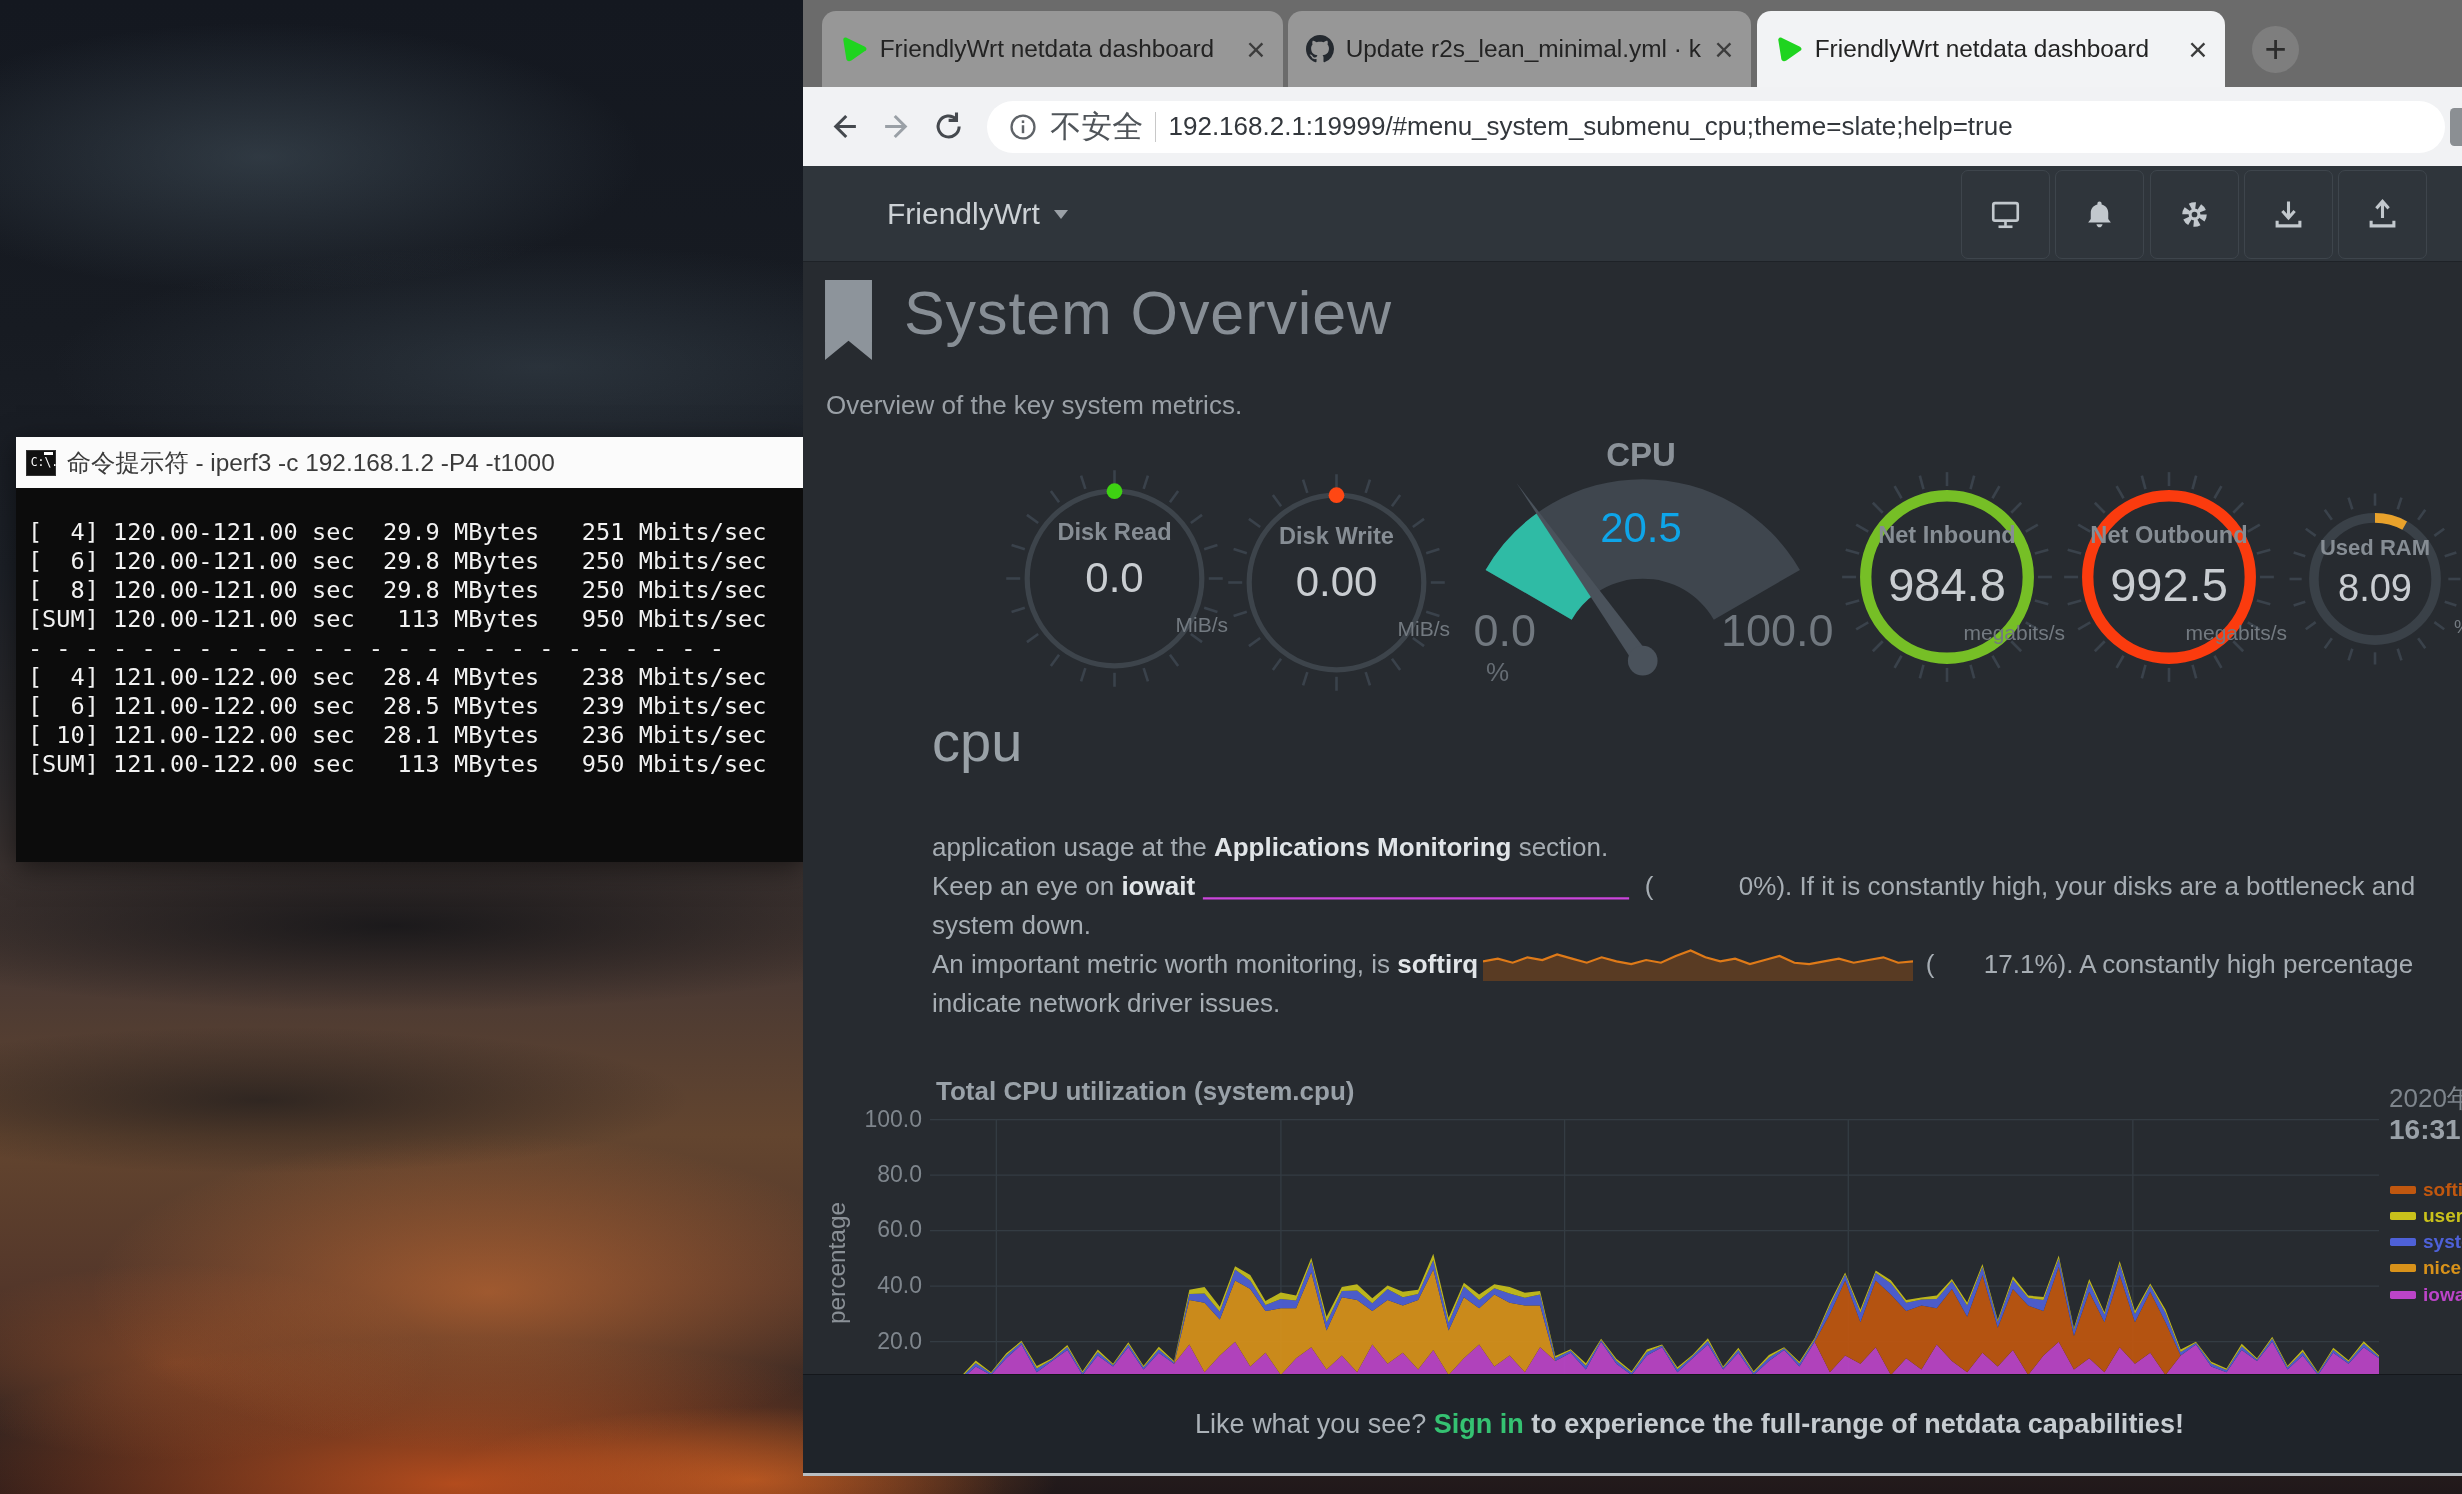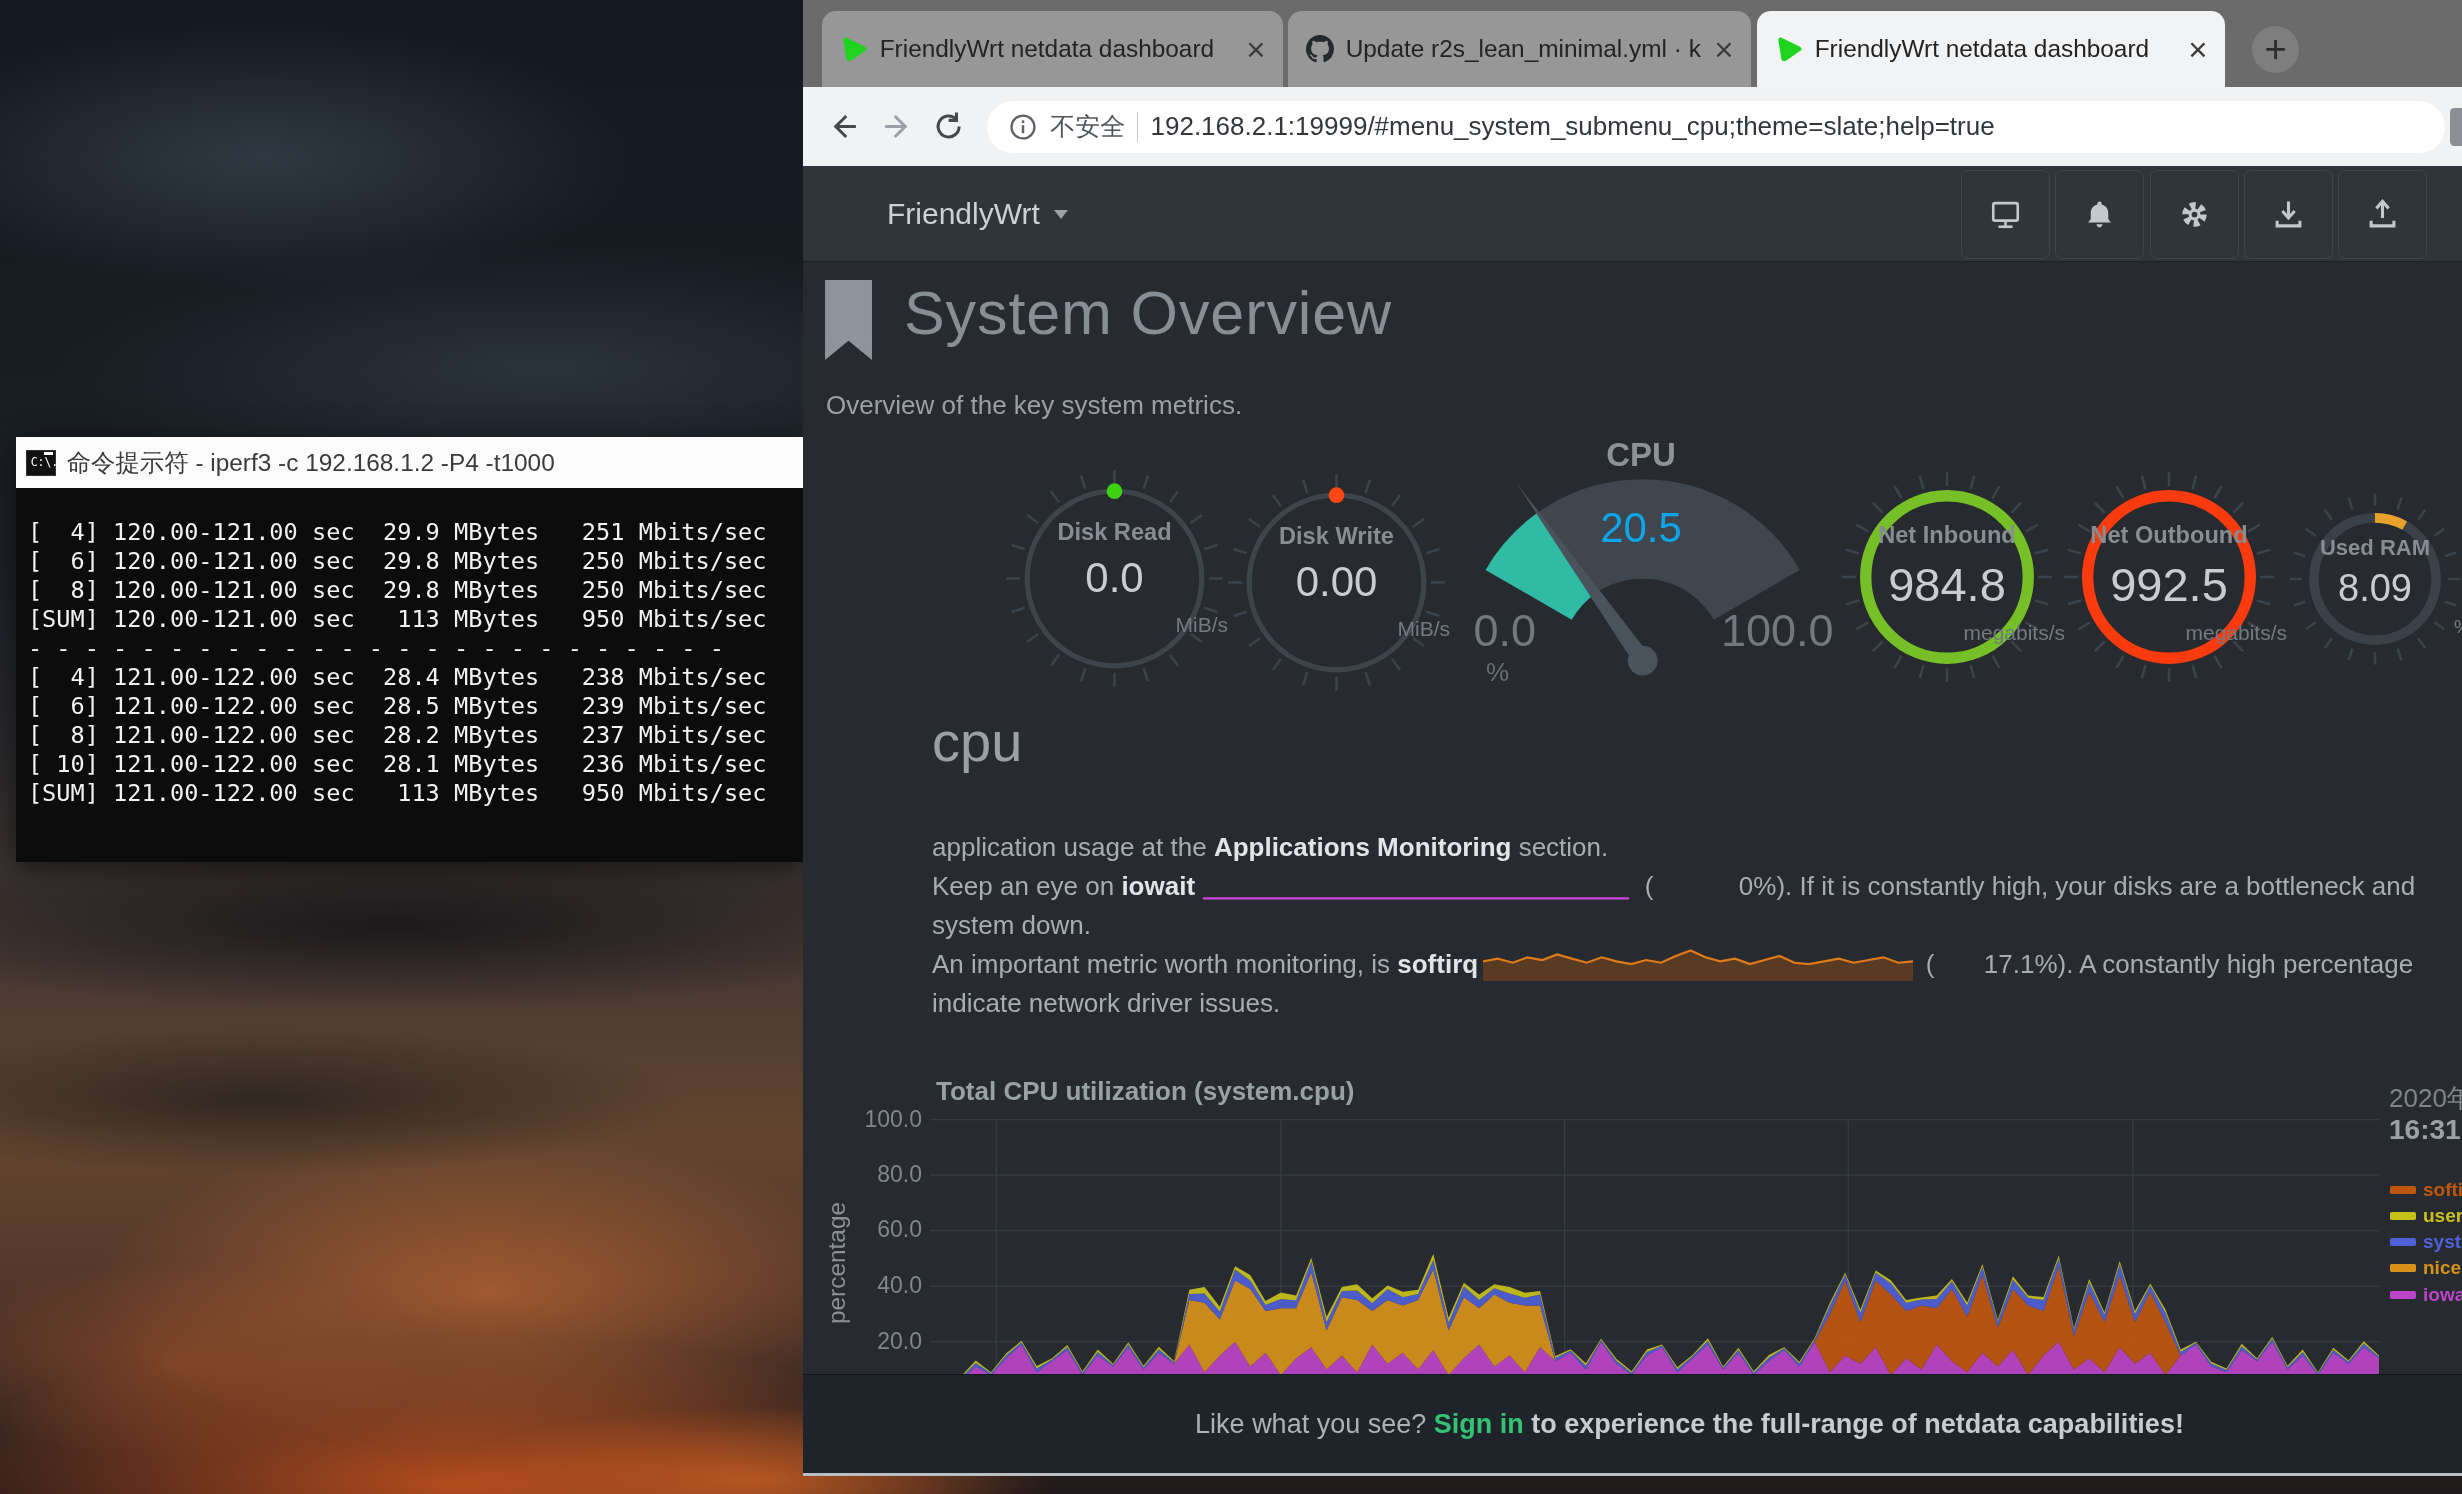--- a/index.html
+++ b/index.html
@@ -31,21 +31,21 @@
 .tabstrip{height:87px;background:#6b6b6b;position:relative;flex:0 0 auto}
 .tab{position:absolute;top:10.5px;height:77px;border-radius:14px 14px 0 0;display:flex;align-items:center;padding:0 17.5px;gap:12.2px;background:#979797}
 .tab.active{background:#f2f3f5}
 .tab-title{font-size:24.4px;color:#232323;white-space:nowrap;overflow:hidden;flex:1}
 .tab-close{font-size:33px;color:#3c3c3c;line-height:33px;flex:0 0 auto;cursor:default}
 .favicon{width:28px;height:28px;flex:0 0 auto}
 .newtab{position:absolute;left:1449px;top:26px;width:47px;height:47px;border-radius:50%;background:#7e7e7e;display:flex;align-items:center;justify-content:center;font-size:38px;color:#2b2b2b}
 .toolbar{height:79px;background:#f1f2f4;display:flex;align-items:center;padding:0 17.5px 0 19px;gap:8.7px;flex:0 0 auto;position:relative}
 .navbtn{width:44px;height:44px;display:flex;align-items:center;justify-content:center;flex:0 0 auto}
 .omnibox{flex:1;height:52px;background:#ffffff;border-radius:26px;display:flex;align-items:center;padding:0 21px;gap:12.2px;overflow:hidden;margin-left:7px}
-.sec-label{font-size:25px;color:#50555a;white-space:nowrap}
+.sec-label{font-size:31px;color:#50555a;white-space:nowrap}
 .omni-sep{width:0.9px;height:30px;background:#c8c8c8;flex:0 0 auto}
 .url-text{font-size:26px;color:#33373c;white-space:nowrap;overflow:hidden}
 .clipped-ext{position:absolute;right:-5.2px;top:21px;width:17.5px;height:38px;background:#8b8f93;border-radius:4.4px}
 
 .page{flex:1;background:#272b30;position:relative;overflow:hidden}
 .nd-navbar{position:absolute;left:0;top:0;right:0;height:96px;background:#2f353b;border-bottom:1.7px solid #1e2227}
 .brand{position:absolute;left:84px;top:0;height:96px;display:flex;align-items:center;gap:14px;font-size:30px;color:#ccd1d5}
 .caret{width:0;height:0;border-left:7.9px solid transparent;border-right:7.9px solid transparent;border-top:9.6px solid #9aa0a6}
 .nd-buttons{position:absolute;right:35px;top:1.7px;height:93px;display:flex;align-items:center;gap:5.2px}
 .nd-btn{width:89px;height:89px;border:0.9px solid #3e454c;border-radius:7px;display:flex;align-items:center;justify-content:center}
@@ -109,21 +109,20 @@
       <div class="term-title">命令提示符 - iperf3  -c 192.168.1.2 -P4 -t1000</div>
     </div>
     <div class="term-body">
       <div class="term-line">[  4] 120.00-121.00 sec  29.9 MBytes   251 Mbits/sec</div>
       <div class="term-line">[  6] 120.00-121.00 sec  29.8 MBytes   250 Mbits/sec</div>
       <div class="term-line">[  8] 120.00-121.00 sec  29.8 MBytes   250 Mbits/sec</div>
       <div class="term-line">[SUM] 120.00-121.00 sec   113 MBytes   950 Mbits/sec</div>
       <div class="term-line">- - - - - - - - - - - - - - - - - - - - - - - - -</div>
       <div class="term-line">[  4] 121.00-122.00 sec  28.4 MBytes   238 Mbits/sec</div>
       <div class="term-line">[  6] 121.00-122.00 sec  28.5 MBytes   239 Mbits/sec</div>
-      <div class="term-line">[  8] 121.00-122.00 sec  28.2 MBytes   237 Mbits/sec</div>
       <div class="term-line">[ 10] 121.00-122.00 sec  28.1 MBytes   236 Mbits/sec</div>
       <div class="term-line">[SUM] 121.00-122.00 sec   113 MBytes   950 Mbits/sec</div>
     </div>
   </div>
 
   <div class="browser">
     <div class="tabstrip">
       <div class="tab" style="left:19px;width:461px">
         <svg class="favicon" viewBox="0 0 32 32">
             <path d="M4 7 C3 4 5 2 8 3.5 L28 13 C31 14.5 31 17.5 28 18.5 L13 29 C10 31 7 29.5 7 26 Z" fill="#1fd41f"></path>

